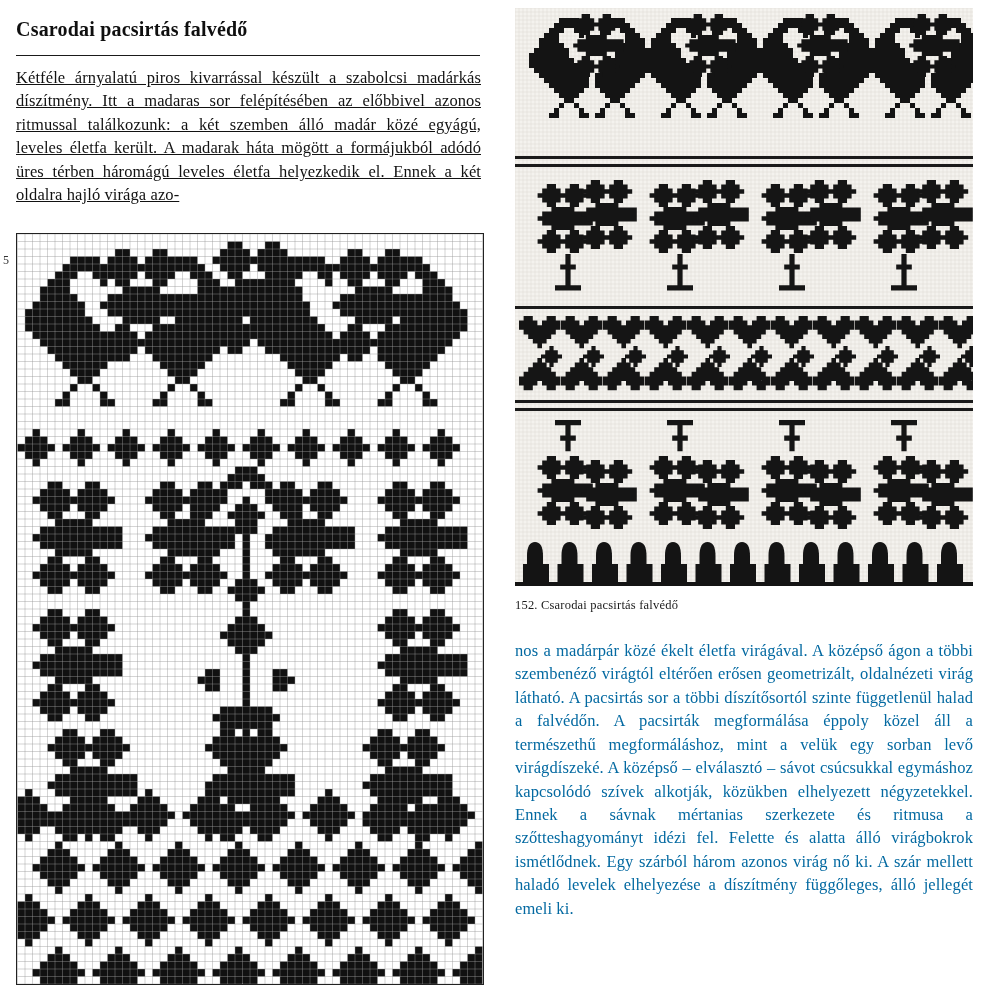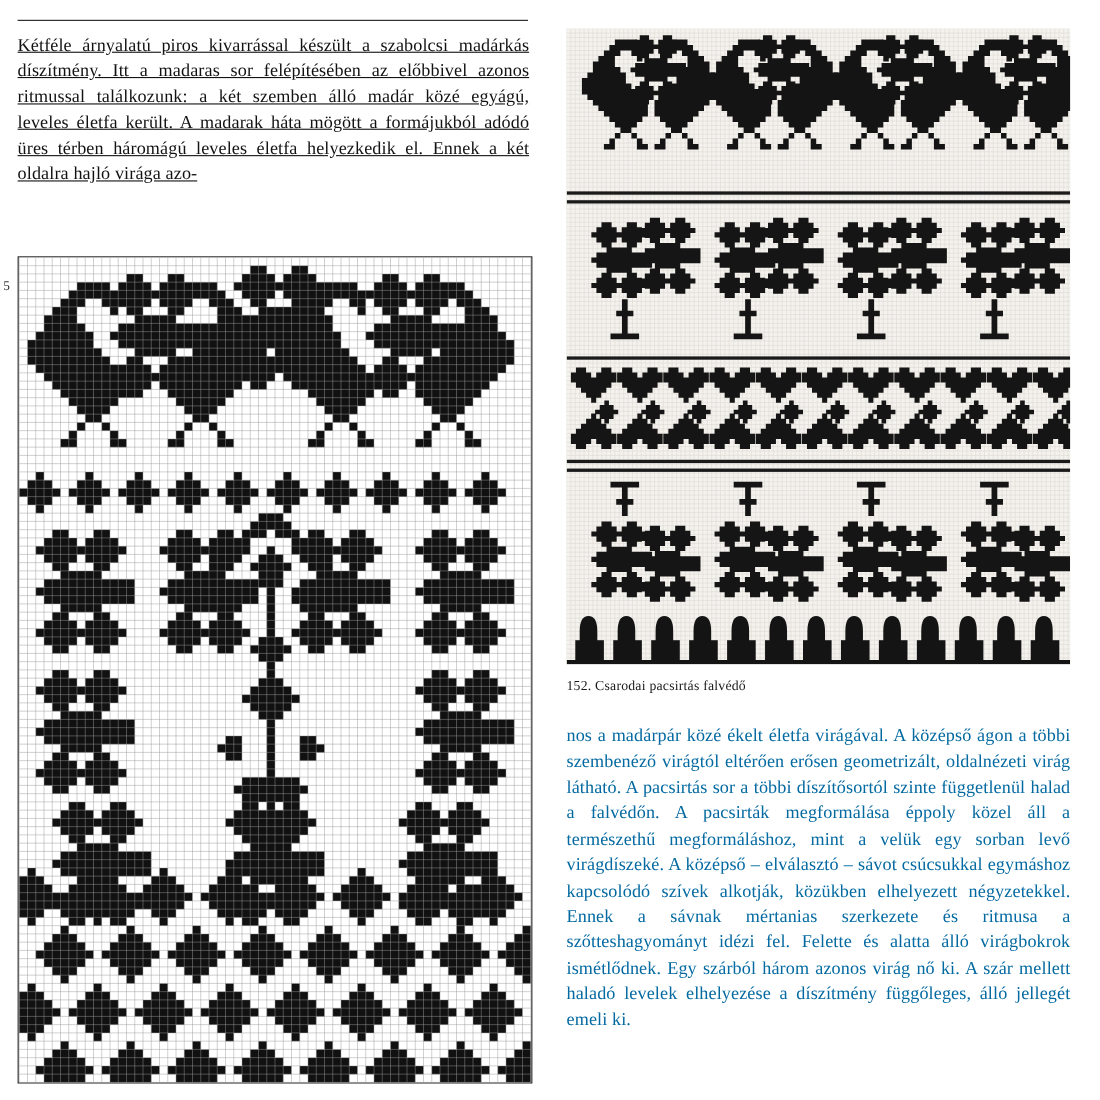--- a/index.html
+++ b/index.html
@@ -75,21 +75,21 @@
     background: #ffffff;
     border: 1px solid #222;
     box-sizing: border-box;
   }
   .chart-canvas svg { display: block; }
 
   
   .col-right {
     width: 503px;
     position: relative;
-    padding: 26px 26px 0 18px;
+    padding: 8px 26px 0 18px;
     box-sizing: border-box;
   }
   .photo {
     width: 458px;
     height: 578px;
     background: #f2f0ec;
     position: relative;
     overflow: hidden;
     border: 0;
   }
@@ -111,20 +111,21 @@
   }
   .right-text p { margin: 0; }
 </style>
 </head>
 <body>
 
 <div class="page">
 
   <div class="col-left">
 
+    <h1 class="heading">Csarodai pacsirtás falvédő</h1>
     <div class="rule"></div>
 
     <div class="body-text">
       <p>Kétféle árnyalatú piros kivarrással készült a szabolcsi madárkás díszítmény. Itt a madaras sor felépítésében az előbbivel azonos ritmussal találkozunk: a két szemben álló madár közé egyágú, leveles életfa került. A madarak háta mögött a formájukból adódó üres térben háromágú leveles életfa helyezkedik el. Ennek a két oldalra hajló virága azo-</p>
     </div>
 
     <div class="chart-wrap">
       <div class="chart-marginal">5</div>
       <div class="chart-canvas">
         <svg id="chart-svg" width="466" height="750" viewBox="0 0 465 750" xmlns="http://www.w3.org/2000/svg">

